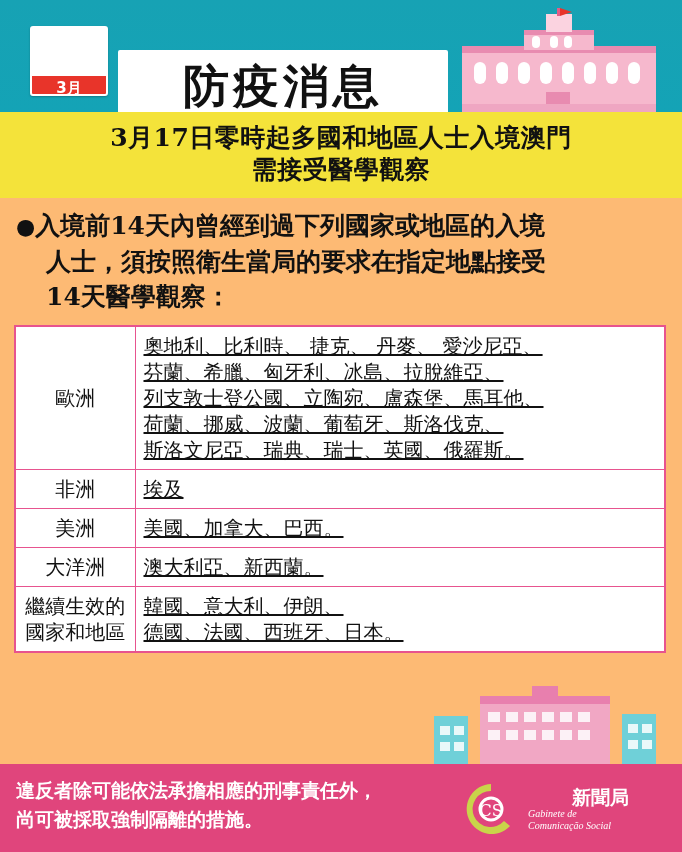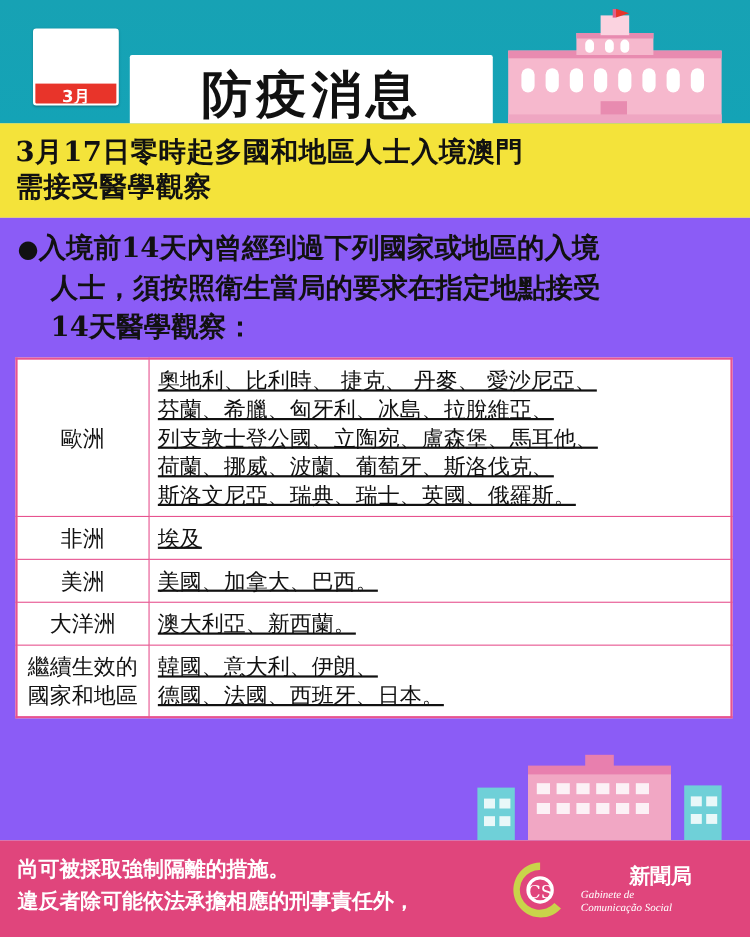--- a/index.html
+++ b/index.html
@@ -82,37 +82,37 @@
     position: absolute;
     right: 18px; bottom: 0;
     width: 210px; height: 104px;
   }
 
   
   .subtitle {
     flex: none;
     background: #f4e33a;
     padding: 10px 14px 12px 14px;
-    text-align: left;
+    text-align: center;
   }
   .subtitle .line {
     font-family: "DejaVu Serif", "Liberation Serif", serif;
     font-size: 25px;
     font-weight: bold;
     color: #111111;
     line-height: 1.28;
     letter-spacing: 0.5px;
   }
 
   
   .body {
     flex: 1 1 auto;
     position: relative;
     padding: 10px 14px 0 14px;
-    background: #8b5cf6;
+    background: #fdba74;
     overflow: hidden;
   }
   .lead {
     font-family: "DejaVu Serif", "Liberation Serif", serif;
     font-size: 25px;
     line-height: 1.42;
     color: #111111;
     font-weight: bold;
     text-indent: 0;
     padding-left: 2px;
@@ -306,22 +306,22 @@
         <rect x="206" y="38" width="10" height="9"></rect>
           <rect x="220" y="38" width="10" height="9"></rect>
         <rect x="206" y="54" width="10" height="9"></rect>
           <rect x="220" y="54" width="10" height="9"></rect>
       </g>
     </svg>
   </div>
 
   <div class="footer">
     <div class="footer-text">
+      <div>違反者除可能依法承擔相應的刑事責任外，</div>
       <div>尚可被採取強制隔離的措施。</div>
-      <div>違反者除可能依法承擔相應的刑事責任外，</div>
     </div>
     <div class="gcs">
       <svg class="gcs-logo" viewBox="0 0 62 62">
         <path d="M31 6 A25 25 0 1 0 50 48 L44 43 A18 18 0 1 1 31 13 Z" fill="#c9d44a"></path>
         <circle cx="31" cy="31" r="11" fill="none" stroke="#ffffff" stroke-width="3"></circle>
         <text x="31" y="38" font-size="16" fill="#ffffff" text-anchor="middle" font-family="DejaVu Serif, serif">CS</text>
       </svg>
       <div class="gcs-text">
         <div class="gcs-cn">新聞局</div>
         <div class="gcs-pt">Gabinete de</div>

